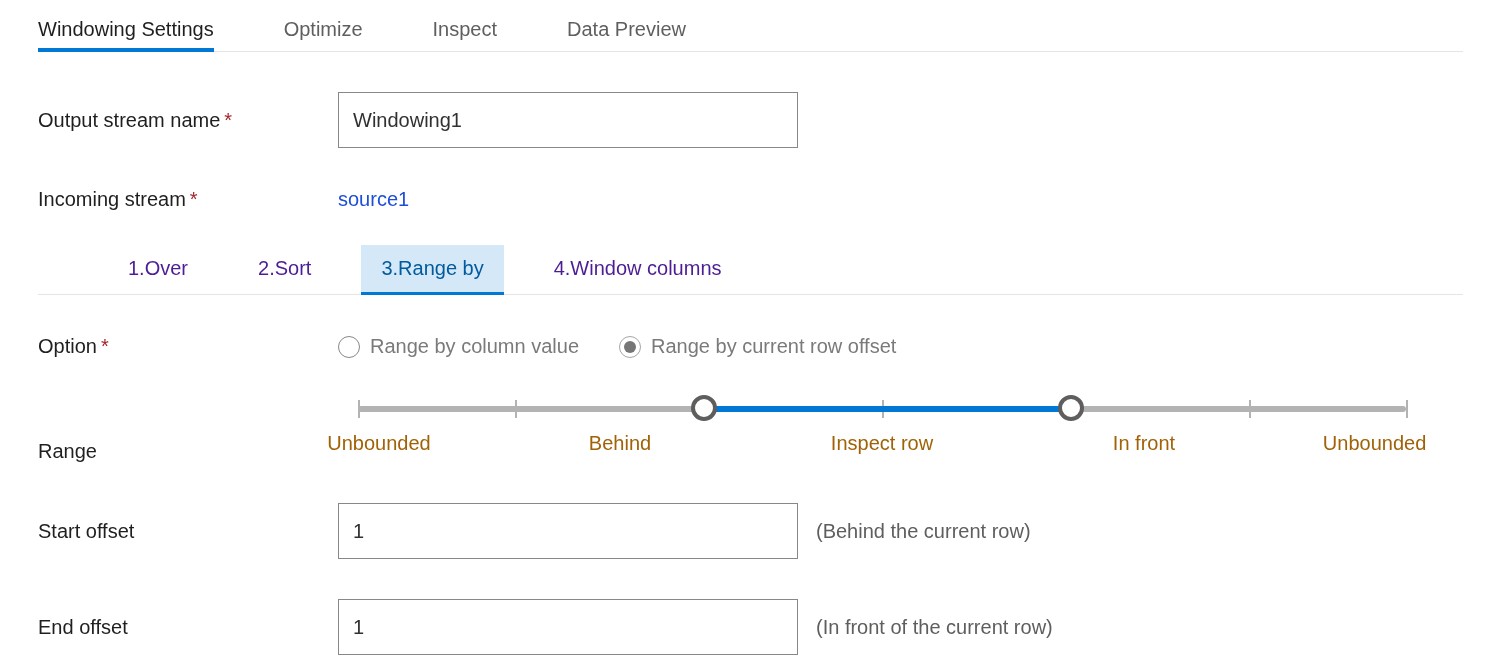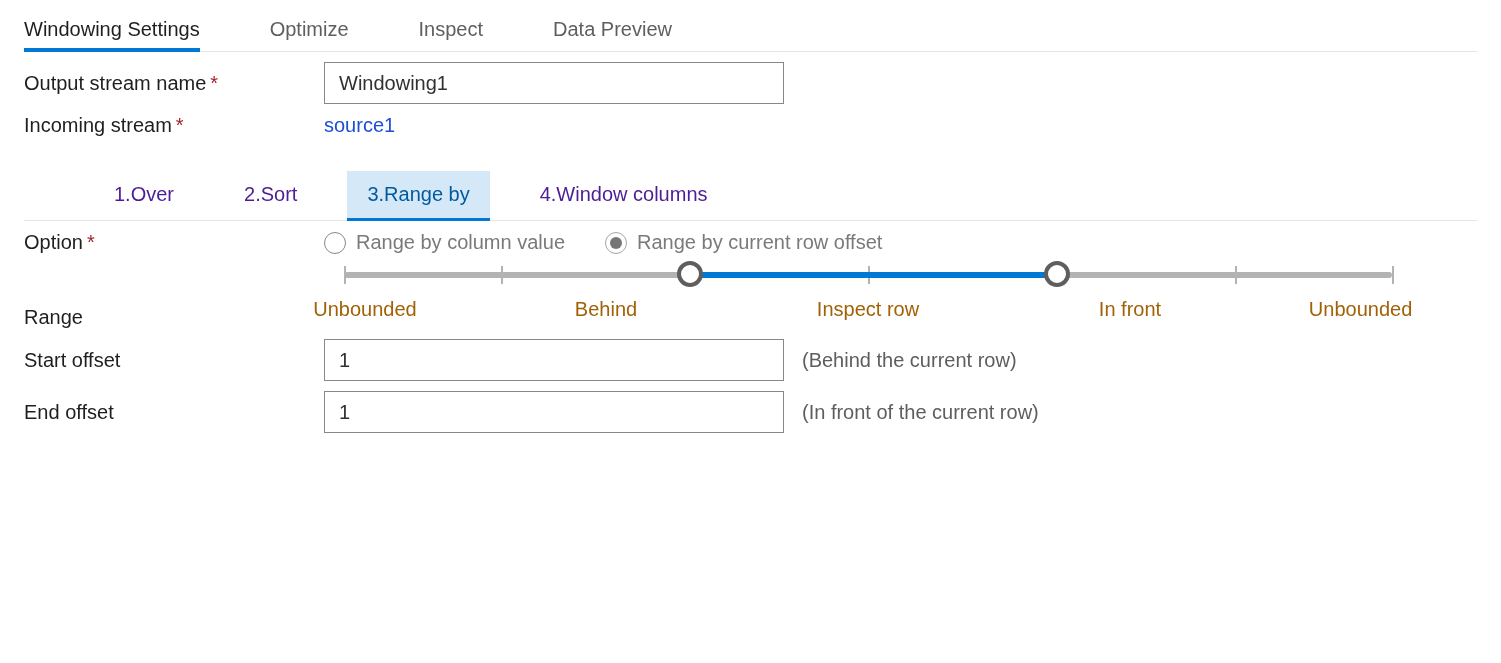--- a/index.html
+++ b/index.html
@@ -7,21 +7,21 @@
     margin: 0;
     padding: 0;
     width: 1501px;
     height: 663px;
     font-family: "Segoe UI", Arial, sans-serif;
     font-size: 20px;
     color: #323130;
     background: #ffffff;
     overflow: hidden;
   }
-  .panel { padding: 0 24px; }
+  .panel { padding: 0 38px; }
 
   
   .main-tabs {
     display: flex;
     align-items: flex-end;
     border-bottom: 1px solid #e5e5e5;
     margin-top: 12px;
   }
   .main-tab {
     padding: 6px 0 10px 0;
@@ -38,40 +38,40 @@
     position: absolute;
     left: 0; right: 0; bottom: -1px;
     height: 4px;
     background: #0078d4;
   }
 
   
   .row {
     display: flex;
     align-items: center;
-    margin-top: 10px;
+    margin-top: 40px;
   }
   .label-cell {
     width: 300px;
     color: #201f1e;
   }
   .req {
     color: #a4262c;
     margin-left: 4px;
     font-weight: normal;
   }
   .value-cell {
     flex: 1;
     display: flex;
     align-items: center;
   }
 
   input.textbox {
     width: 460px;
-    height: 42px;
+    height: 56px;
     border: 1px solid #8a8886;
     padding: 4px 14px;
     font: inherit;
     color: #323130;
     outline: none;
     background: #fff;
   }
 
   .link {
     color: #1d4ed8;

